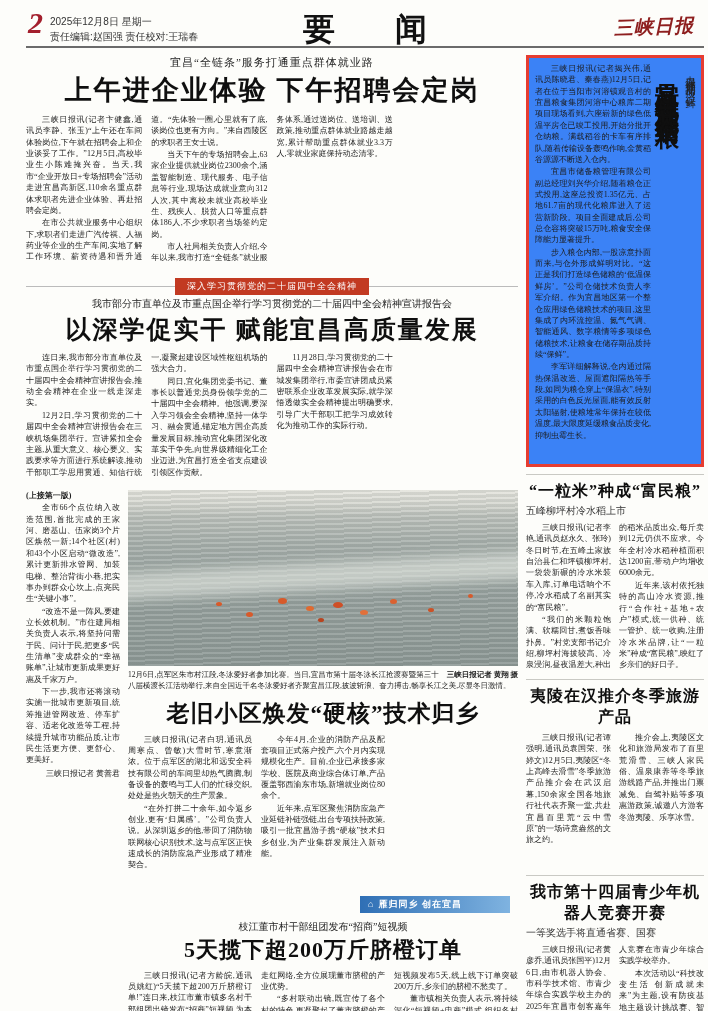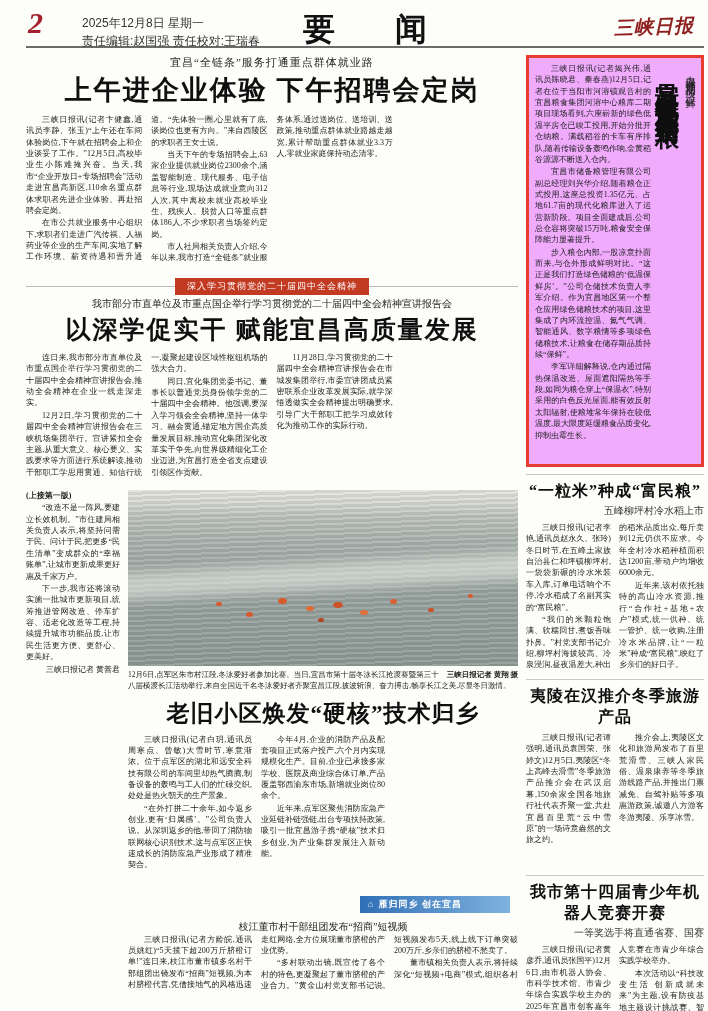--- a/index.html
+++ b/index.html
@@ -7,21 +7,21 @@
   body { font-family:"Liberation Serif", serif; }
   .page {
     position:relative; width:708px; height:1011px; margin:0 auto;
     background:#fdfdfa; color:#222; overflow:hidden;
     padding:6px 4px 0 26px;
   }
   
   .hdr { position:relative; height:42px; border-bottom:2px solid #6b6b6b; }
   .hdr-left { position:absolute; left:2px; top:2px; display:flex; gap:7px; align-items:flex-start; }
   .pagenum { font-size:30px; font-weight:bold; color:#a31f2d; line-height:30px; font-style:italic; }
-  .hdr-meta { font-size:12px; color:#333; line-height:1.5; padding-top:6px; font-family:"Liberation Sans",sans-serif;margin-left:32px; }
+  .hdr-meta { font-size:10px; color:#333; line-height:1.5; padding-top:6px; font-family:"Liberation Sans",sans-serif; }
   .section-title { position:absolute; left:0; right:0; top:2px; text-align:center;
     font-size:32px; font-weight:bold; letter-spacing:26px; text-indent:26px; color:#111; }
   .masthead { position:absolute; right:10px; top:8px; font-size:19px; font-weight:bold;
     font-style:italic; color:#8e1f1f; transform:rotate(-2deg); letter-spacing:1px; }
   
   .main { display:flex; gap:8px; padding-top:7px; }
   .col-left { width:492px; }
   .col-right { width:178px; }
   
   .body-txt { font-size:8px; line-height:1.42; text-align:justify; color:#1c1c1c; column-fill:auto; overflow:hidden; }
@@ -65,28 +65,28 @@
   .art-youzi .headline { font-size:23px; letter-spacing:1px; margin:2px 0 5px; }
   .art-youzi .body-txt { column-count:3; column-gap:9px; height:158px; }
   .blue-badge { display:flex; align-items:center; gap:4px; width:150px; margin:4px 8px 0 auto;
     background:linear-gradient(90deg,#2f6fb5,#7fb3e0); color:#fff; font-size:9px; font-weight:bold;
     padding:2px 8px; letter-spacing:1px; font-family:"Liberation Sans",sans-serif; }
   
   .art-cheng { margin-top:7px; }
   .art-cheng .headline { font-size:22px; letter-spacing:1px; margin:1px 0 5px; }
   .art-cheng .body-txt { column-count:3; column-gap:9px; height:64px; }
   
-  .redbox { border:3px solid #e63d31; padding:5px 4px 5px 6px; height:412px; display:flex; gap:0; background:#f0abfc; }
+  .redbox { border:3px solid #e63d31; padding:5px 4px 5px 6px; height:412px; display:flex; gap:0; background:#3b82f6; }
   .redbox .body-txt { flex:1; height:100%; }
   .v-headline { writing-mode:vertical-rl; font-size:24px; font-weight:bold; letter-spacing:3px;
     color:#0f0f0f; height:100%; flex:none; text-align:justify; }
   .v-kicker { writing-mode:vertical-rl; font-size:10.5px; color:#222; height:100%; flex:none; padding-top:4px; letter-spacing:2px; }
   .rc-art { border-top:1px solid #c9c9c4; margin-top:7px; padding-top:6px; }
   .rc-art .headline { font-size:16px; letter-spacing:1px; }
-  .rc-art .subhead { text-align:right; font-size:10px; color:#333; margin:2px 0 4px; }
+  .rc-art .subhead { text-align:left; font-size:10px; color:#333; margin:2px 0 4px; }
   .rc-art .body-txt { column-count:2; column-gap:8px; }
   .h-limi .body-txt { height:150px; }
   .h-yiling .body-txt { height:136px; margin-top:4px; }
   .h-robot .body-txt { height:112px; }
 </style>
 </head>
 <body>
 
 <div class="page">
 
@@ -128,20 +128,21 @@
             <p>12月2日,学习贯彻党的二十届四中全会精神宣讲报告会在三峡机场集团举行。宣讲紧扣全会主题,从重大意义、核心要义、实践要求等方面进行系统解读,推动干部职工学思用贯通、知信行统一,凝聚起建设区域性枢纽机场的强大合力。</p>
             <p>同日,宜化集团党委书记、董事长以普通党员身份领学党的二十届四中全会精神。他强调,要深入学习领会全会精神,坚持一体学习、融会贯通,锚定地方国企高质量发展目标,推动宜化集团深化改革实干争先,向世界级精细化工企业迈进,为宜昌打造全省支点建设引领区作贡献。</p>
             <p>11月28日,学习贯彻党的二十届四中全会精神宣讲报告会在市城发集团举行,市委宣讲团成员紧密联系企业改革发展实际,就学深悟透做实全会精神提出明确要求,引导广大干部职工把学习成效转化为推动工作的实际行动。</p>
           </div>
       </article>
 
       <div class="lower">
         <aside class="cont-col">
           <p class="lead">(上接第一版)</p>
           <div>
+              <p>全市66个点位纳入改造范围,首批完成的王家河、磨基山、伍家岗3个片区焕然一新;14个社区(村)和43个小区启动“微改造”,累计更新排水管网、加装电梯、整治背街小巷,把实事办到群众心坎上,点亮民生“关键小事”。</p>
               <p>“改造不是一阵风,要建立长效机制。”市住建局相关负责人表示,将坚持问需于民、问计于民,把更多“民生清单”变成群众的“幸福账单”,让城市更新成果更好惠及千家万户。</p>
               <p>下一步,我市还将滚动实施一批城市更新项目,统筹推进管网改造、停车扩容、适老化改造等工程,持续提升城市功能品质,让市民生活更方便、更舒心、更美好。</p>
             </div>
           <p class="sign">三峡日报记者 黄善君</p>
         </aside>
 
         <div class="lower-main">
 
           <figure class="photo">
             <div class="mist"></div>
@@ -172,20 +173,21 @@
                 <p>近年来,点军区聚焦消防应急产业延链补链强链,出台专项扶持政策,吸引一批宜昌游子携“硬核”技术归乡创业,为产业集群发展注入新动能。</p>
               </div>
             <div class="blue-badge">
               <span>⌂</span>
               <span>雁归同乡 创在宜昌</span>
             </div>
           </article>
 
           <article class="art-cheng">
             <div class="kicker-sm">枝江董市村干部组团发布“招商”短视频</div>
+            <h1 class="headline">5天揽下超200万斤脐橙订单</h1>
             <div class="body-txt">
                 <p>三峡日报讯(记者方龄皖,通讯员姚红)“5天揽下超200万斤脐橙订单!”连日来,枝江市董市镇多名村干部组团出镜发布“招商”短视频,为本村脐橙代言,凭借接地气的风格迅速走红网络,全方位展现董市脐橙的产业优势。</p>
                 <p>“多村联动出镜,既宣传了各个村的特色,更凝聚起了董市脐橙的产业合力。”黄金山村党支部书记说,短视频发布5天,线上线下订单突破200万斤,乡亲们的脐橙不愁卖了。</p>
                 <p>董市镇相关负责人表示,将持续深化“短视频+电商”模式,组织各村打造统一的“橙管家”IP,助力更多农产品出山进城,鼓起群众“钱袋子”。</p>
               </div>
           </article>
         </div>
       </div>
     </div>
 

